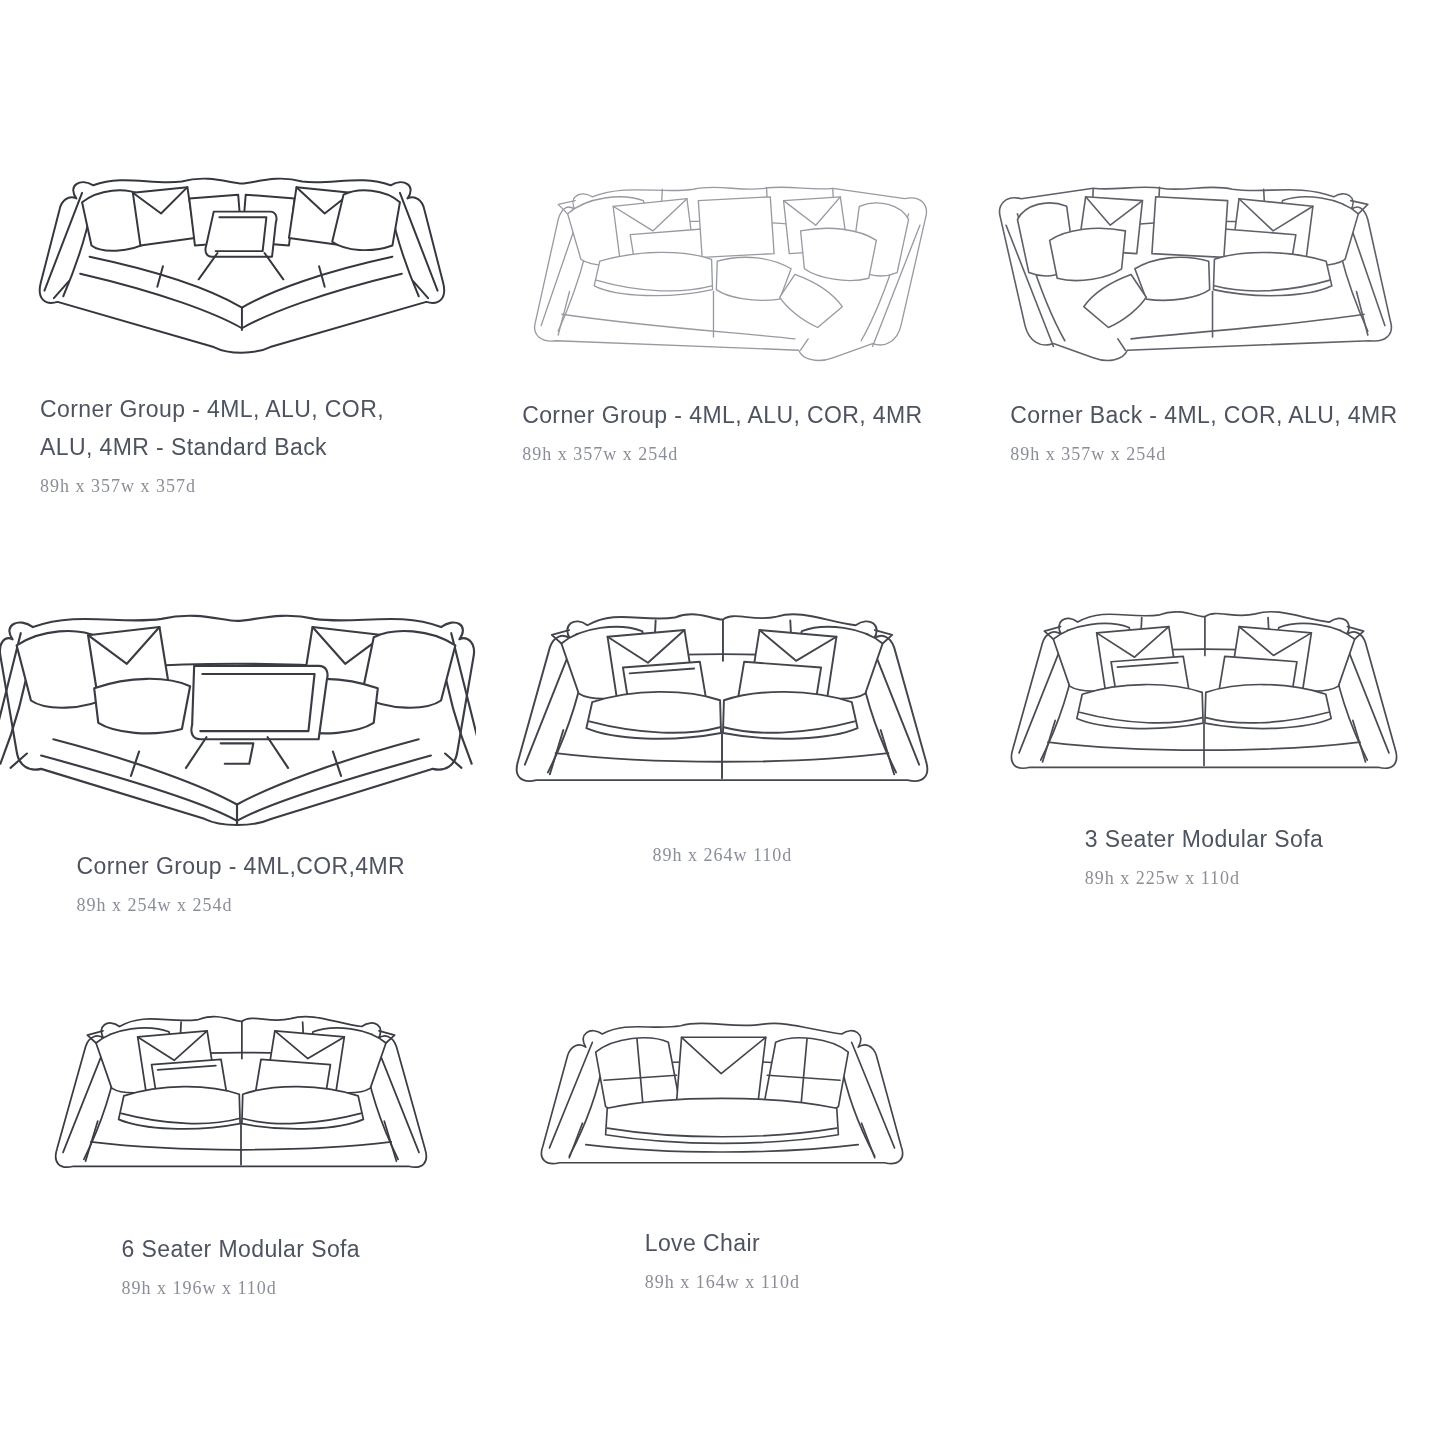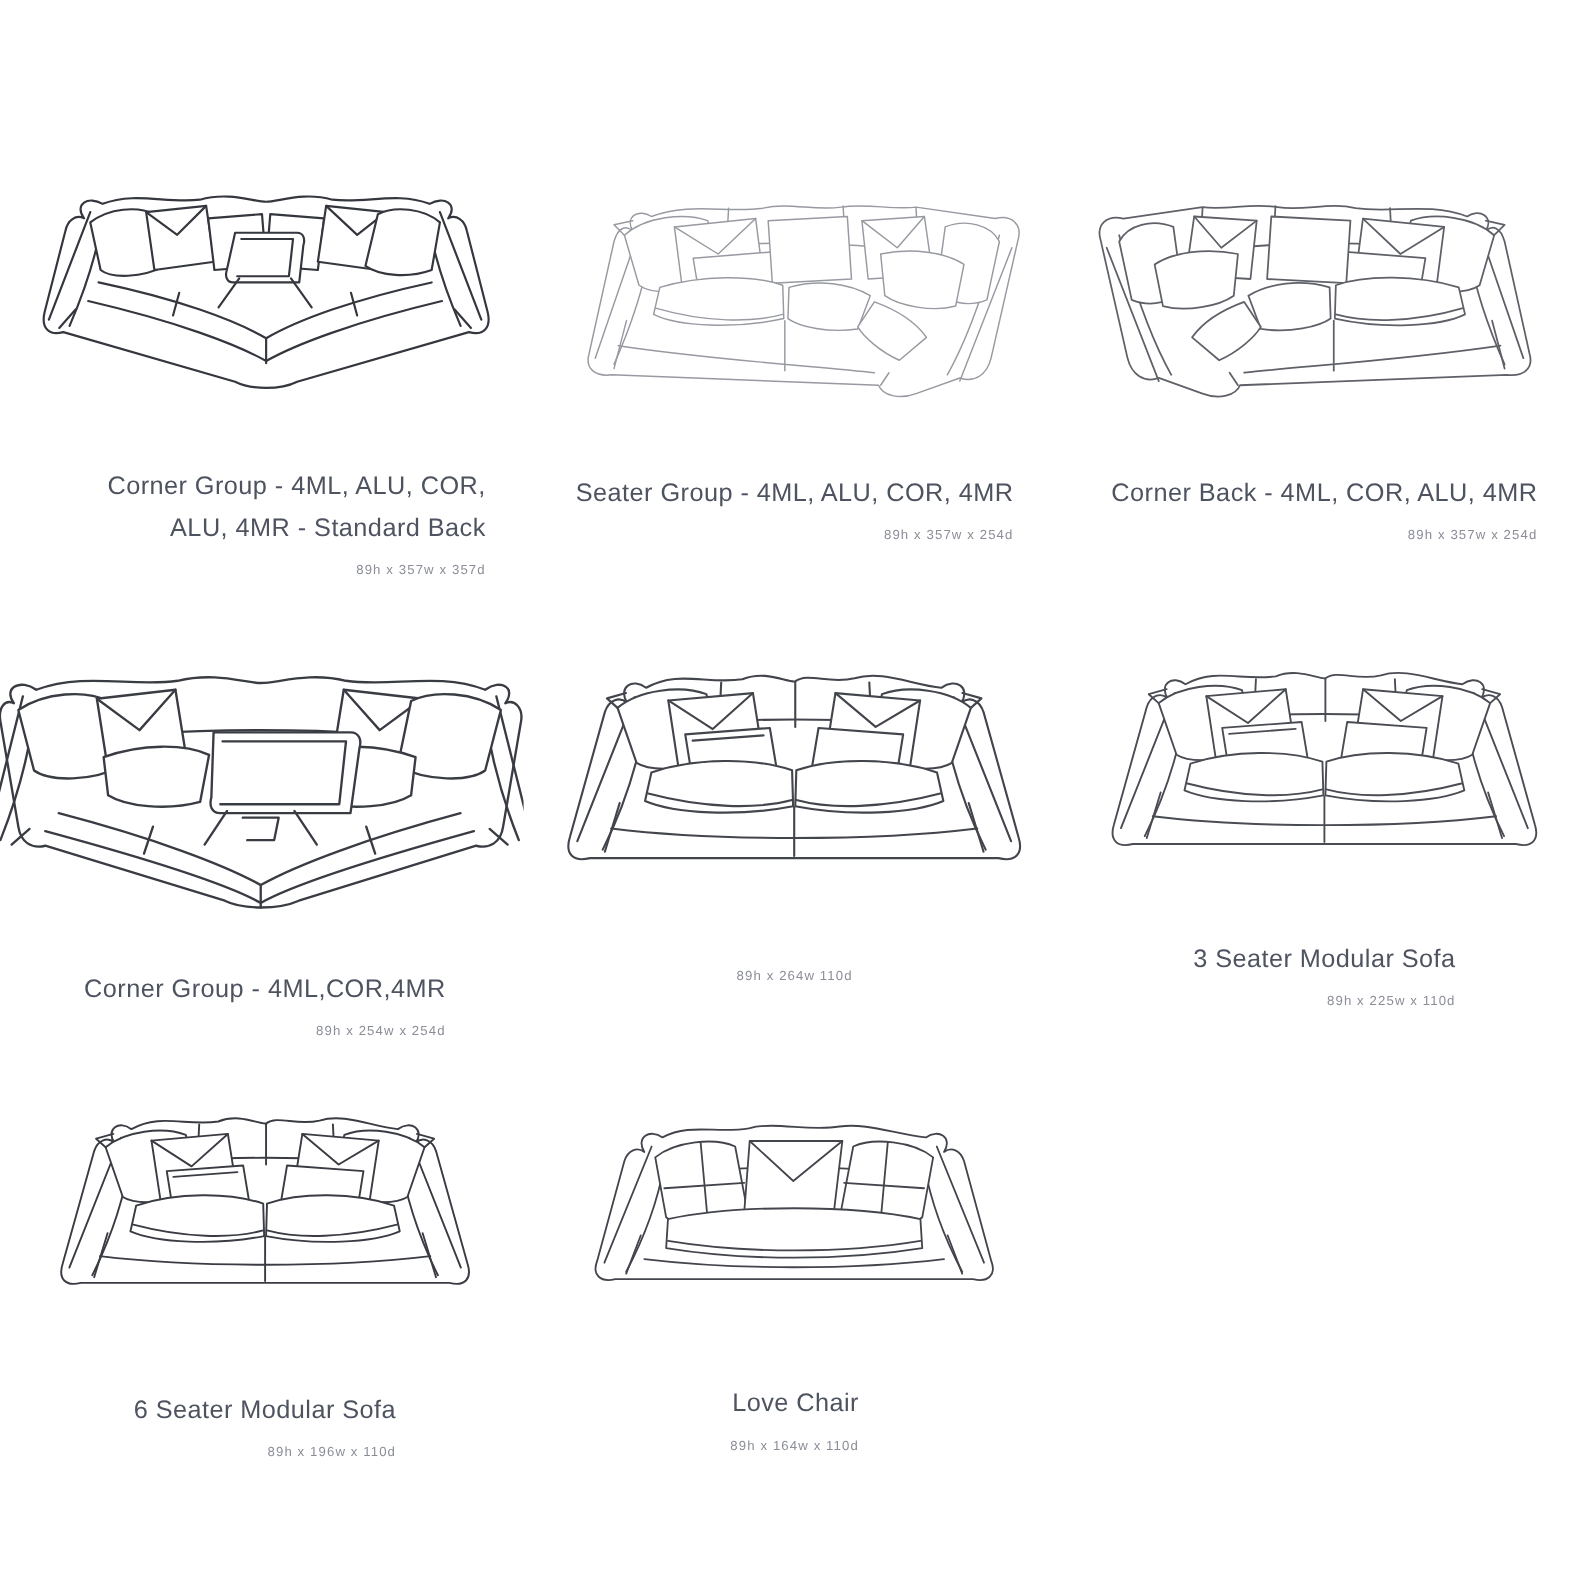--- a/index.html
+++ b/index.html
@@ -1,31 +1,31 @@
 <!DOCTYPE html>
 <html><head>
 <meta charset="utf-8">
 <style>
   html,body{margin:0;padding:0;background:#ffffff;}
   #page{width:1445px;height:1445px;background:#ffffff;overflow:hidden;
         font-family:"Liberation Sans", sans-serif;}
   .grid{display:grid;grid-template-columns:repeat(3,481.6px);
         grid-template-rows:512px 408px 1fr;}
-  .cell{display:flex;flex-direction:column;align-items:center;text-align:right;gap:32px;}
+  .cell{display:flex;flex-direction:column;align-items:center;text-align:left;}
   .r1{padding-top:124px;}
   .r2{padding-top:46px;}
   .r3{padding-top:38px;}
   .figwrap{display:flex;align-items:center;justify-content:center;}
   svg.art{display:block;}
   svg.art *{vector-effect:non-scaling-stroke;}
   .caption{margin-top:24px;max-width:478px;}
   .r2 .caption{margin-top:20px;}
   .r3 .caption{margin-top:26px;}
   .title{font-size:23px;line-height:38px;color:#4e5360;letter-spacing:.4px;font-weight:400;}
-  .dims{font-size:12px;line-height:24px;color:#8b8e98;letter-spacing:1px;margin-top:8px;}
+  .dims{font-size:18px;line-height:24px;color:#8b8e98;letter-spacing:1px;margin-top:8px;font-family:Liberation Serif, serif;}
   .shift-left{margin-left:-10px;}
 </style>
 </head>
 <body>
 
 <svg width="0" height="0" style="position:absolute" aria-hidden="true">
 <defs>
 
 <g id="corner-wide" fill="none" stroke="currentColor" stroke-linecap="round" stroke-linejoin="round">
   <path fill="#fff" d="M60,62 C50,48 64,40 78,48 C110,36 140,48 172,44 C200,36 224,46 236,46 C248,46 272,36 300,44 C332,48 362,36 394,48 C408,40 422,48 412,62 C420,58 428,64 430,74 L450,152 C454,168 446,176 432,172 L266,220 C250,228 222,228 206,220 L40,172 C26,176 18,168 22,152 L42,74 C44,64 52,58 60,62 Z"></path>
@@ -191,21 +191,21 @@
       </figcaption>
     </figure>
 
     <figure class="cell r1">
       <div class="figwrap">
         <svg class="art" width="448" height="232" viewBox="0 0 470 245" style="stroke-width: 1.4; color: rgb(152, 154, 162);">
             <use href="#corner-right"></use>
           </svg>
       </div>
       <figcaption class="caption">
-        <div class="title">Seater Group - 4ML, ALU, COR, 4MR</div>
+        <div class="title">Corner Group - 4ML, ALU, COR, 4MR</div>
         <div class="dims">89h x 357w x 254d</div>
       </figcaption>
     </figure>
 
     <figure class="cell r1">
       <div class="figwrap">
         <svg class="art" width="448" height="232" viewBox="0 0 470 245" style="stroke-width: 1.7; color: rgb(95, 97, 105);">
           <use href="#corner-right" transform="translate(470,0) scale(-1,1)"></use>
           </svg>
       </div>

